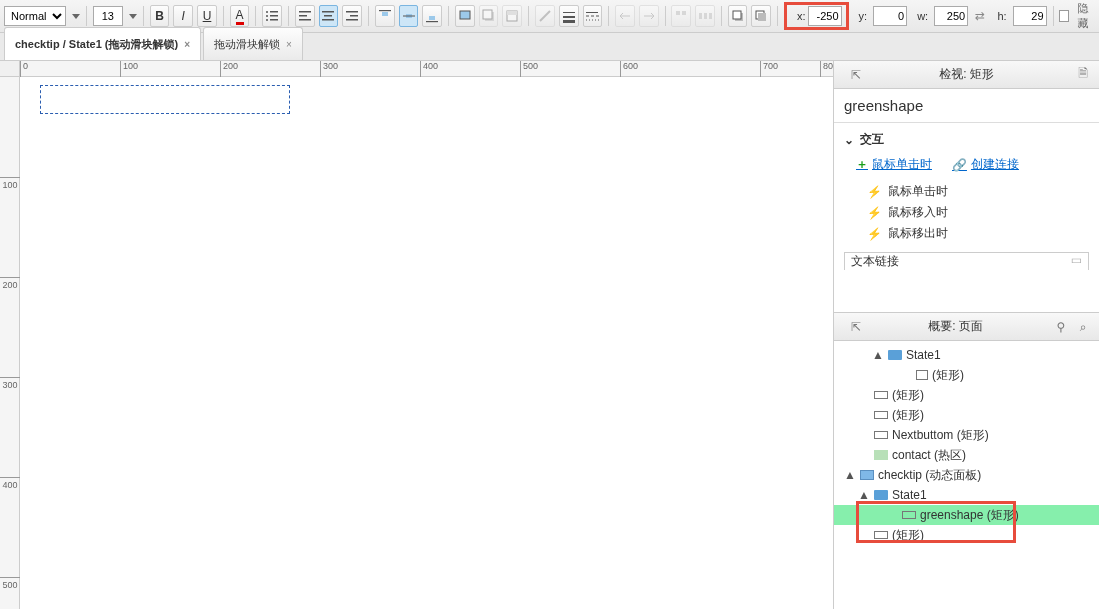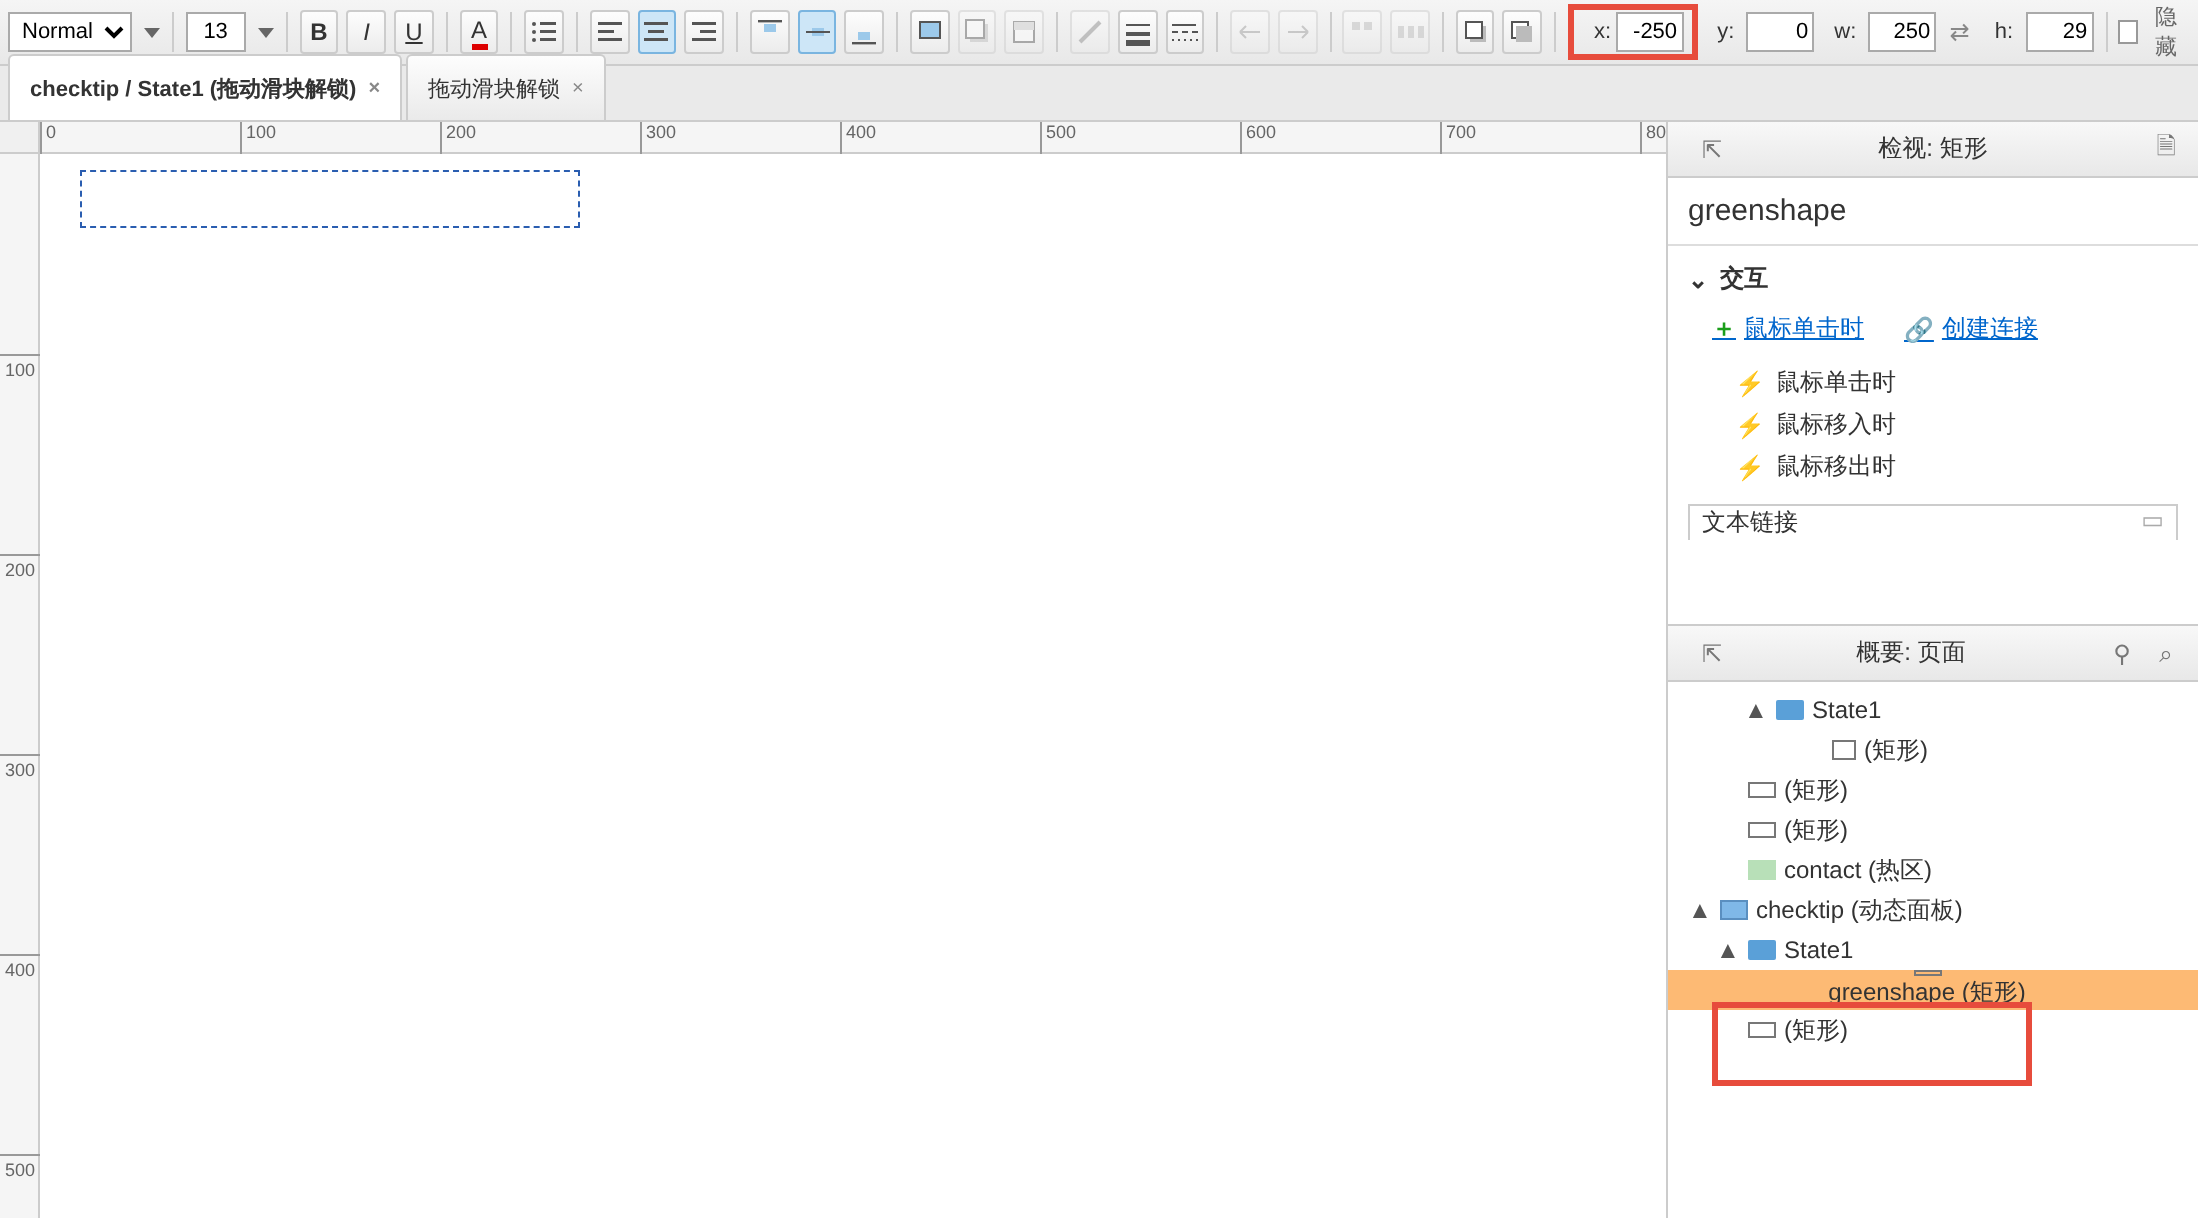--- a/index.html
+++ b/index.html
@@ -51,21 +51,21 @@
 .link-item .ic { color: #1a9e1a; font-weight: bold; text-decoration: none;}
 .link-item .ic2 { color: #0066cc; }
 .event-row { display: flex; align-items: center; gap: 6px; margin: 4px 0 4px 24px; font-size: 12px; cursor: pointer; }
 .event-row .eicon { width: 14px; height: 14px; display:flex; align-items:center; justify-content:center; color:#1a9e1a; font-size:12px;}
 .more-events { margin: 10px 0 0 0; border: 1px solid #ccc; padding: 4px 6px; font-size: 12px; cursor: pointer; display: flex; justify-content: space-between; align-items: center; }
 .text-links-row { margin-top: 10px; border: 1px solid #ccc; border-bottom:none; padding: 0 6px; font-size: 12px; display: flex; justify-content: space-between; }
 
 .outline { flex: 1; display: flex; flex-direction: column; overflow: hidden; }
 .outline-body { flex: 1; background: #fff; overflow-y: auto; padding: 4px 0; position: relative; }
 .tree-row { display: flex; align-items: center; height: 20px; font-size: 12px; cursor: pointer; padding-right: 6px; }
-.tree-row.selected { background: #fdba74; flex-direction: column; }
+.tree-row.selected { background: #86efac; }
 .tree-indent { display: inline-block; }
 .tree-toggle { width: 12px; display: inline-flex; justify-content: center; color: #555; }
 .tree-icon { width: 16px; height: 12px; margin: 0 4px; display: inline-flex; align-items:center; justify-content:center; }
 .tree-icon.rect { border: 1px solid #777; width: 14px; height: 8px; }
 .tree-icon.folder { width:14px; height:10px; background:#5aa0d8; border-radius:1px; }
 .tree-icon.hot { width:14px; height:10px; background:#b8e0b8; }
 .tree-icon.panel { width:14px; height:10px; background:#7fb8e8; border:1px solid #5a8fc0;}
 .outline-highlight { position: absolute; border: 3px solid #e74c3c; pointer-events: none; }
 .caret { display:inline-block; width:0; height:0; border-left:4px solid transparent; border-right:4px solid transparent; border-top:5px solid #666; margin-left:2px; vertical-align:middle;}
 </style>
@@ -253,21 +253,21 @@
   <div class="canvas-area">
     <div class="ruler-corner"></div>
     <div class="ruler-h" id="rulerH">
         <div class="tick" style="left: 0px;">0</div>
         <div class="tick" style="left: 100px;">100</div>
         <div class="tick" style="left: 200px;">200</div>
         <div class="tick" style="left: 300px;">300</div>
         <div class="tick" style="left: 400px;">400</div>
         <div class="tick" style="left: 500px;">500</div>
         <div class="tick" style="left: 600px;">600</div>
-        <div class="tick" style="left: 700px;">700</div>
+        <div class="tick" style="left: 740px;">700</div>
         <div class="tick" style="left: 800px;">800</div>
       </div>
     <div class="ruler-v" id="rulerV">
         <div class="tick" style="top: 100px;">100</div>
         <div class="tick" style="top: 200px;">200</div>
         <div class="tick" style="top: 300px;">300</div>
         <div class="tick" style="top: 400px;">400</div>
         <div class="tick" style="top: 500px;">500</div>
       </div>
     <div class="canvas">
@@ -352,20 +352,26 @@
           </div>
           <div class="tree-row">
             <span class="tree-indent" style="width:24px"></span>
             <span class="tree-toggle"></span>
             <span class="tree-icon rect"></span>
             <span>(矩形)</span>
           </div>
           <div class="tree-row">
             <span class="tree-indent" style="width:24px"></span>
             <span class="tree-toggle"></span>
+            <span class="tree-icon rect"></span>
+            <span>Nextbuttom (矩形)</span>
+          </div>
+          <div class="tree-row">
+            <span class="tree-indent" style="width:24px"></span>
+            <span class="tree-toggle"></span>
             <span class="tree-icon hot"></span>
             <span>contact (热区)</span>
           </div>
           <div class="tree-row">
             <span class="tree-indent" style="width:10px"></span>
             <span class="tree-toggle">▲</span>
             <span class="tree-icon panel"></span>
             <span>checktip (动态面板)</span>
           </div>
           <div class="tree-row">

